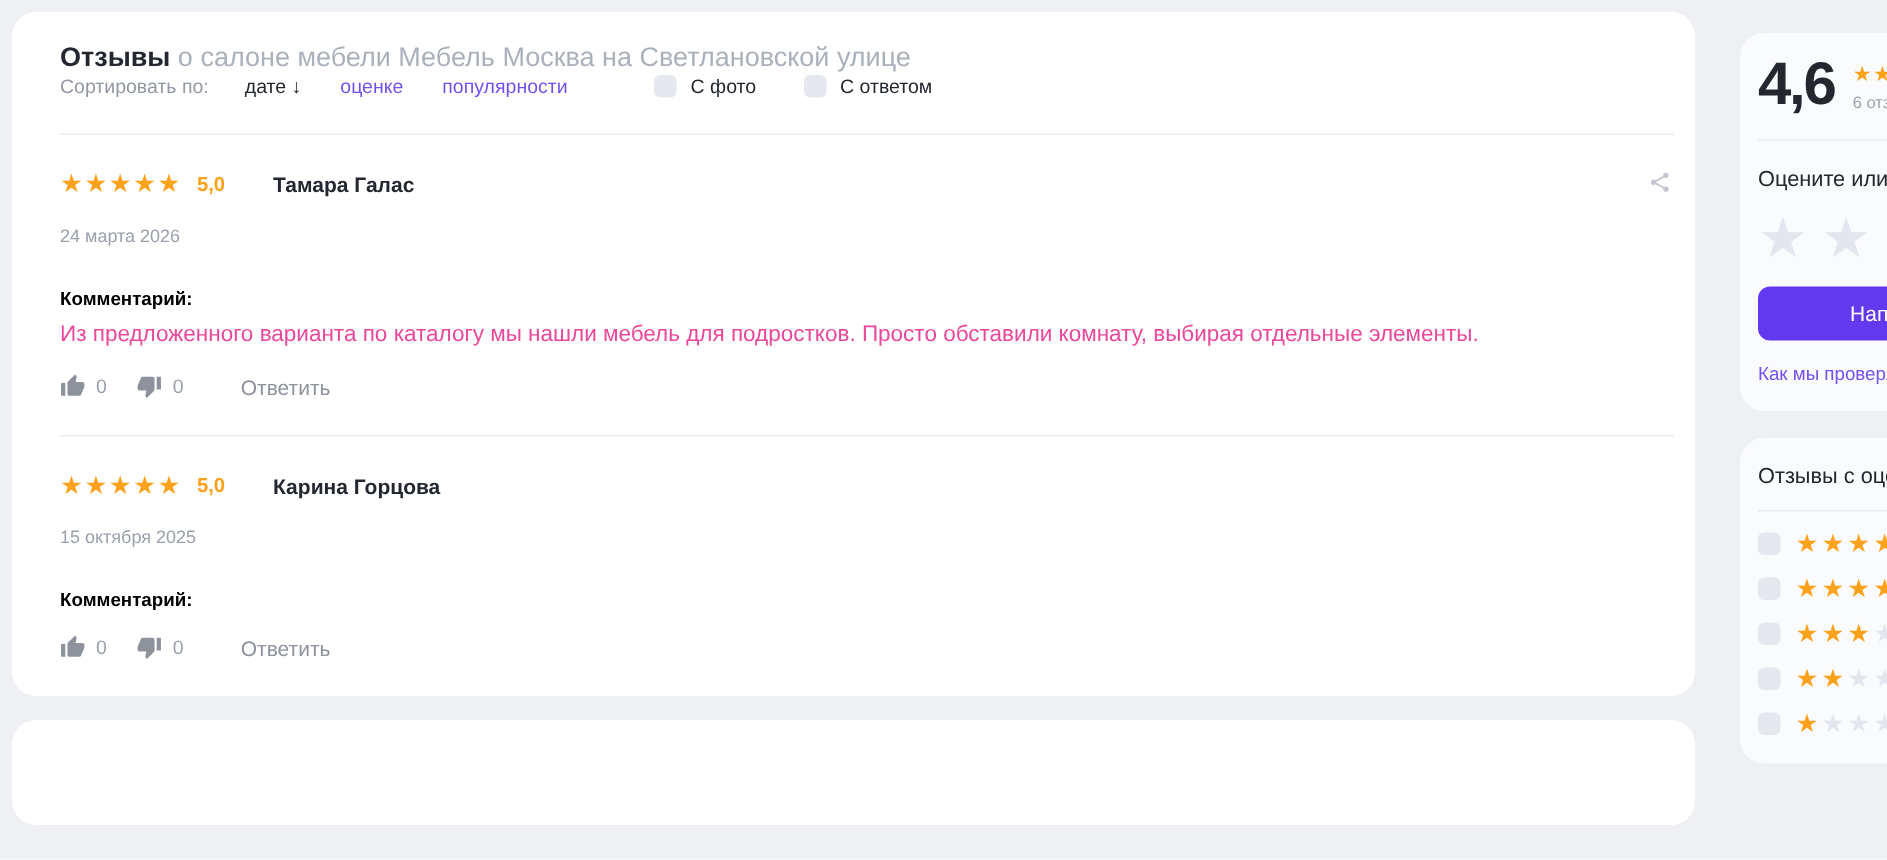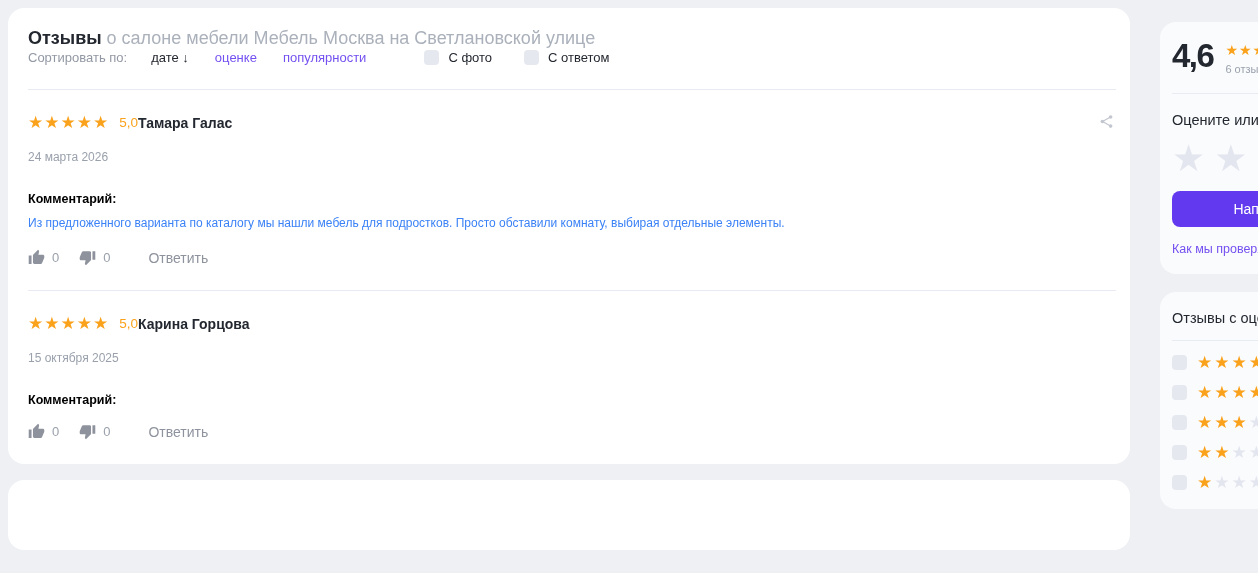--- a/index.html
+++ b/index.html
@@ -7,21 +7,21 @@
   body {
     width: 1258px; height: 573px;
     background: #eef0f4;
     font-family: "Liberation Sans", sans-serif;
     color: #23272f;
     overflow: hidden;
     position: relative;
   }
   .main-col { position: absolute; left: 8px; top: 8px; width: 1122px; }
   .card { background: #ffffff; border-radius: 16px; }
-  .reviews-card { padding: 18px 14px 24px 20px; }
+  .reviews-card { padding: 18px 14px 24px 32px; }
   .specialists-card { margin-top: 16px; padding: 22px 14px 0 32px; height: 70px; }
 
   .section-title { margin: 0; font-size: 18px; font-weight: 700; color: #23272f; line-height: 24px; white-space: nowrap; }
   .title-rest { font-weight: 400; color: #abb1bb; }
 
   .sort-row { display: flex; align-items: center; font-size: 13px; }
   .sort-label { color: #9298a3; margin-right: 24px; }
   .sort-opt { margin-right: 26px; cursor: pointer; text-decoration: none; }
   .sort-opt.active { color: #23272f; }
   .sort-opt.link { color: #7450f0; }
@@ -30,41 +30,41 @@
   .filter-toggle .cbx { margin-right: 9px; }
 
   .divider { height: 1px; background: #e9ebf2; border: 0; margin: 24px 0 0 0; }
 
   .review { margin-top: 24px; position: relative; }
   .review-header { display: flex; align-items: center; }
   .stars { white-space: nowrap; line-height: 1; }
   .review-header .stars { font-size: 17px; letter-spacing: 1px; }
   .star { color: #e4e6ef; }
   .star.filled { color: #faa21c; }
-  .review-score { color: #faa21c; font-weight: 400; margin-left: 10px; font-size: 13.5px; }
-  .review-name { color: #23272f; font-weight: 700; margin-left: 0; font-size: 14px; }
+  .review-score { color: #faa21c; font-weight: 700; margin-left: 10px; font-size: 13.5px; }
+  .review-name { color: #23272f; font-weight: 700; margin-left: 32px; font-size: 14px; }
   .share-btn { position: absolute; right: 2px; top: 0; cursor: pointer; background: none; border: none; padding: 0; }
   .review-date { margin-top: 19px; font-size: 12px; color: #9aa1ac; }
   .comment-label { margin-top: 28px; font-size: 12.5px; font-weight: 700; color: #000000; }
-  .review-text { margin-top: 7px; font-size: 12px; color: #3b82f6; line-height: 20px; }
+  .review-text { margin-top: 7px; font-size: 15px; color: #ec4899; line-height: 20px; }
   .review-actions { margin-top: 16px; display: flex; align-items: center; color: #8d929d; font-size: 13px; }
   .thumb-btn { background: none; border: none; padding: 0; cursor: pointer; display: flex; align-items: center; }
   .thumb-btn svg { fill: #8d929d; }
   .thumb-down svg { transform: scale(-1,-1); }
   .vote-count { margin-left: 7px; color: #9aa1ac; }
   .thumb-down { margin-left: 20px; }
   .reply-link { margin-left: 38px; font-size: 14px; color: #8d929d; text-decoration: none; cursor: pointer; }
 
   .show-more { margin-top: 26px; width: 100%; height: 38px; background: #f3f4f8; border: none; border-radius: 8px; font-size: 14px; color: #23272f; cursor: pointer; font-family: inherit; }
 
   .sidebar { position: absolute; left: 1160px; top: 22px; width: 250px; }
   .side-card { background: #fafbfd; border-radius: 16px; padding: 18px 12px; }
   .side-divider { height: 1px; background: #e9ebf2; border: 0; margin: 18px 0; }
   .score-row { display: flex; align-items: flex-start; }
-  .score { font-size: 33px; font-weight: 700; letter-spacing: -1.5px; line-height: 32px; color: #23272f; }
+  .score { font-size: 40px; font-weight: 700; letter-spacing: -1.5px; line-height: 32px; color: #23272f; }
   .score-meta { margin-left: 12px; padding-top: 1px; }
   .score-meta .stars { font-size: 14px; letter-spacing: 1px; }
   .score-count { font-size: 11px; color: #9aa1ac; margin-top: 4px; white-space: nowrap; }
   .prompt { font-size: 14.5px; white-space: nowrap; }
   .input-stars .stars { display: block; margin-top: 12px; font-size: 37px; letter-spacing: 9px; white-space: nowrap; cursor: pointer; }
   .write-btn { margin-top: 14px; width: 100%; height: 36px; background: #6239ef; color: #ffffff; border: none; border-radius: 8px; font-size: 14px; cursor: pointer; white-space: nowrap; font-family: inherit; }
   .verify-link { display: block; margin-top: 15px; font-size: 12.5px; color: #7450f0; text-decoration: none; white-space: nowrap; cursor: pointer; }
 
   .filter-card { margin-top: 18px; }
   .filter-title { font-size: 14.5px; white-space: nowrap; }

